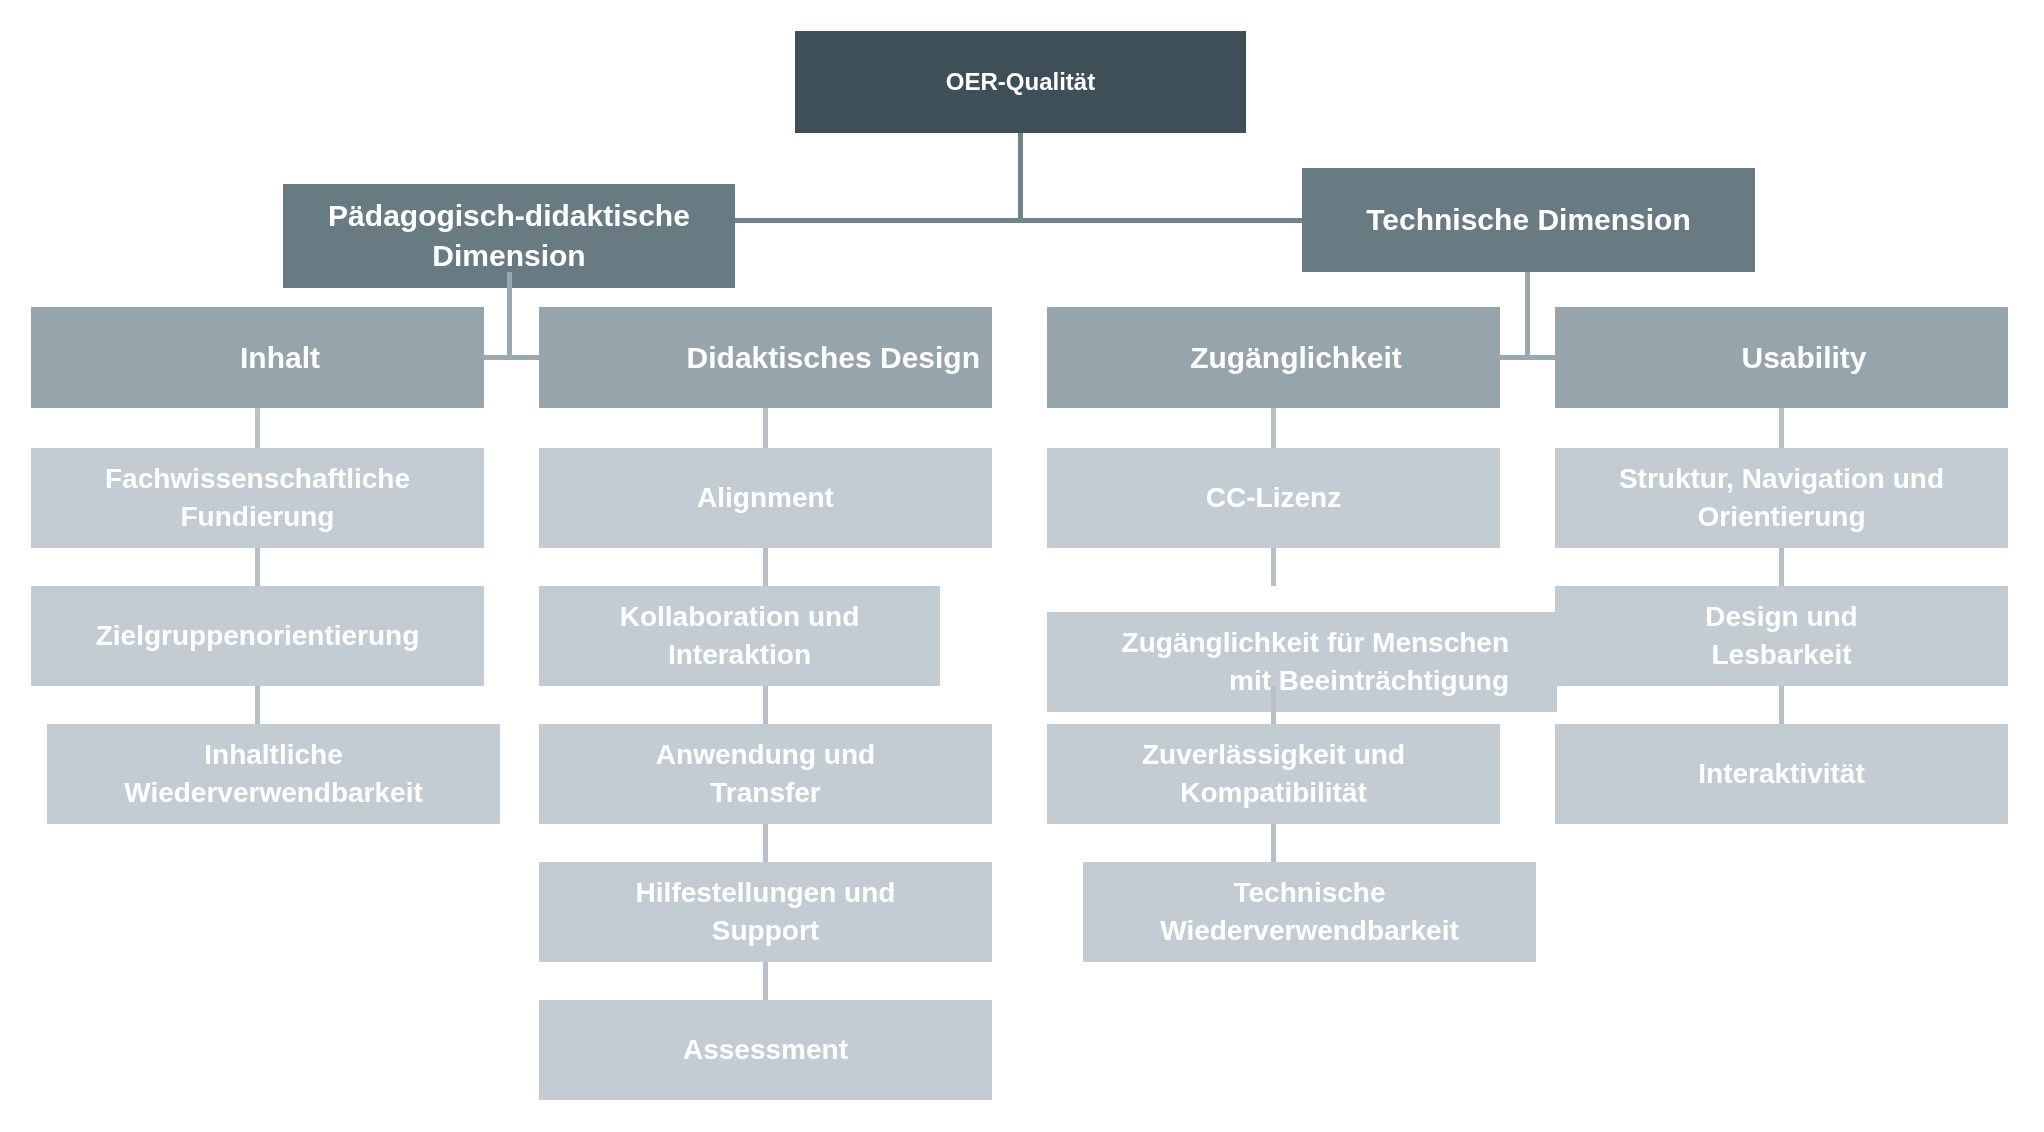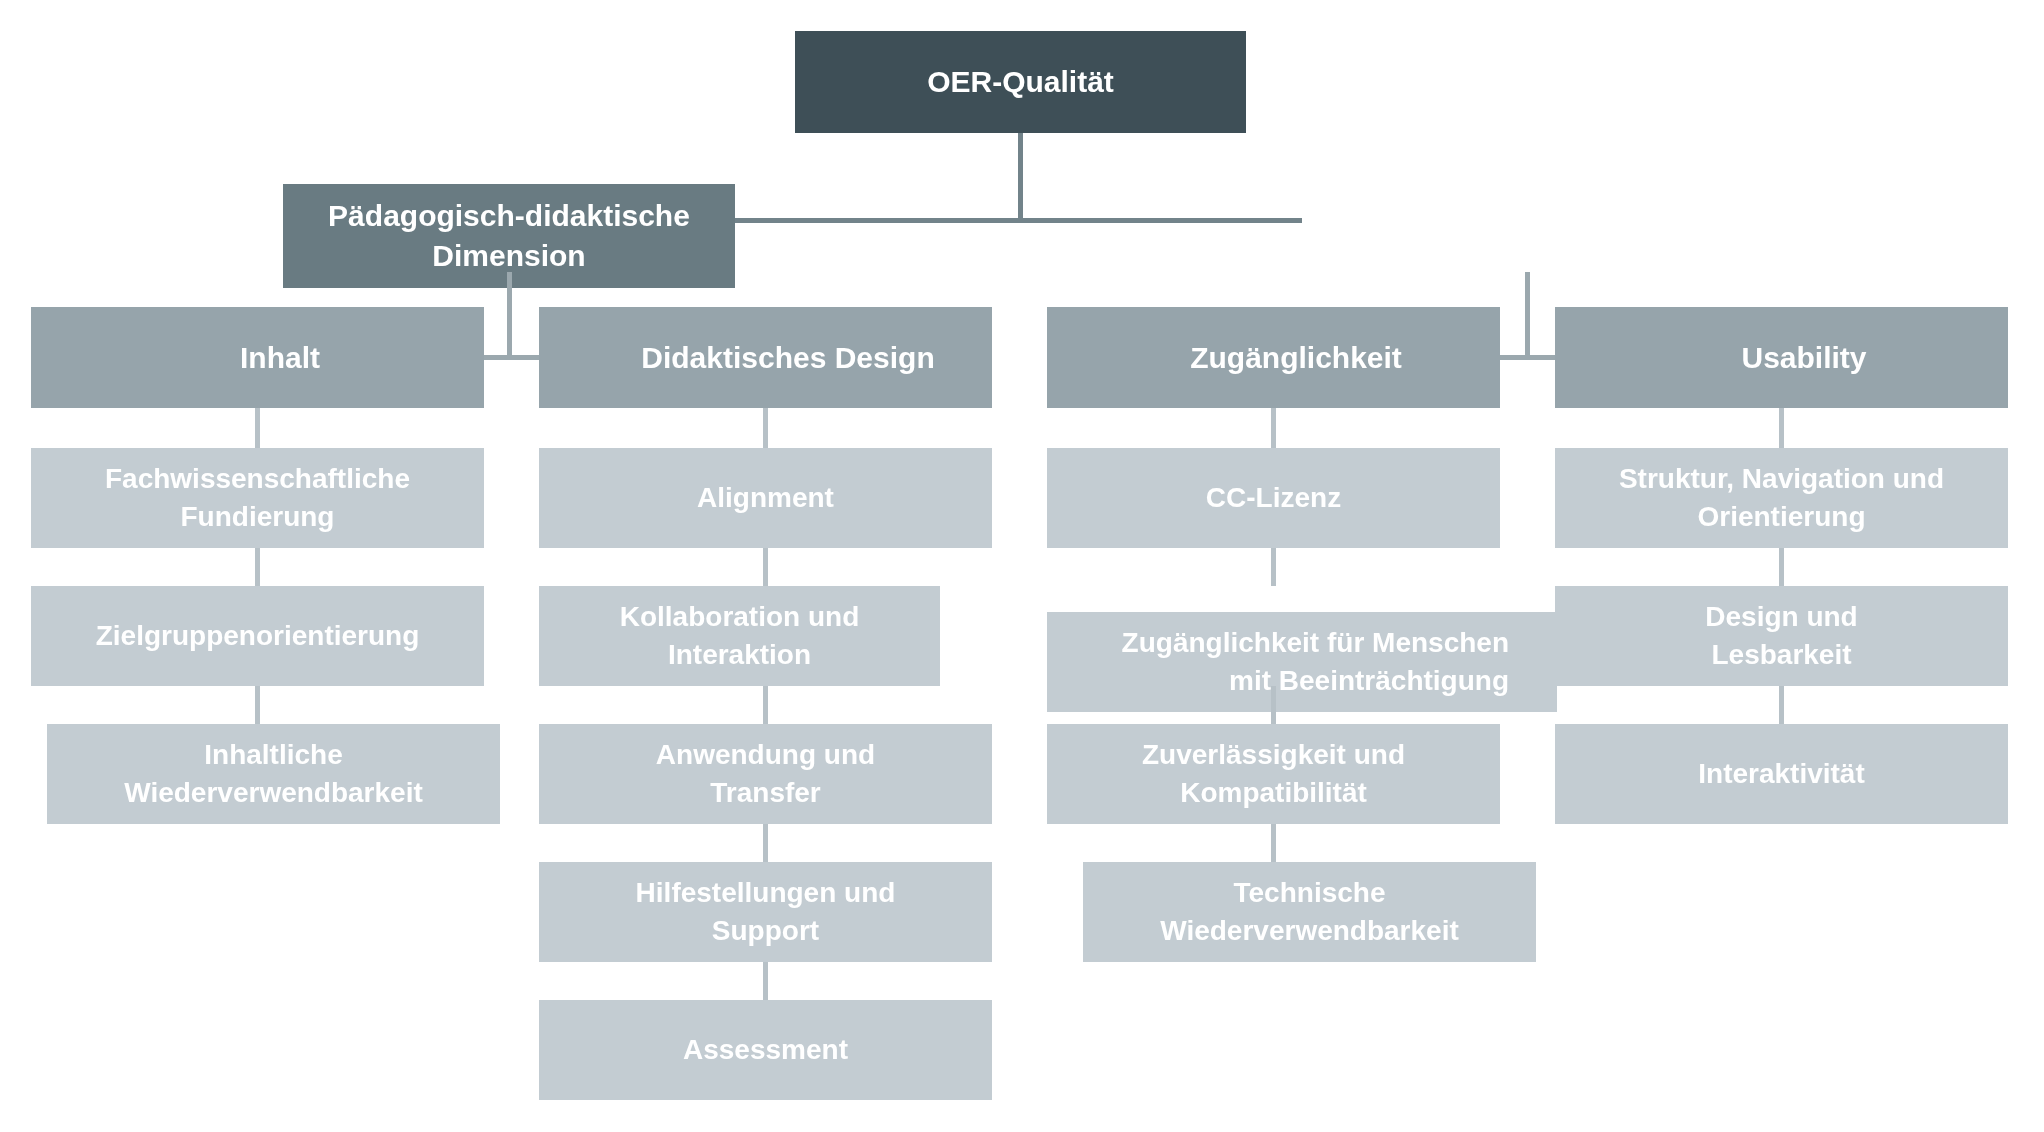--- a/index.html
+++ b/index.html
@@ -25,21 +25,21 @@
   }
   .node-label {
     color: var(--text-color, #ffffff);
     font-weight: bold;
     white-space: pre-line;
     width: 100%;
     padding: 0 12px;
     box-sizing: border-box;
   }
   .level1 { background: var(--level1-bg, #3E4F57); left: 795px; top: 31px; width: 451px; height: 102px; }
-  .level1 .node-label { font-size: 30px; line-height: 40px; }
+  .level1 .node-label { font-size: 24px; line-height: 40px; }
 
   .level2 { background: var(--level2-bg, #697B82); }
   .level2 .node-label { font-size: 30px; line-height: 40px; }
   #dim-0 { left: 283px; top: 168px; width: 452px; height: 104px; margin-top: 16px; }
   #dim-1 { left: 1302px; top: 168px; width: 453px; height: 104px; }
 
   .level3 { background: var(--level3-bg, #96A4AB); height: 101px; top: 307px; padding-left: 45px; }
   .level3 .node-label { font-size: 30px; line-height: 40px; }
 
   .level4 { background: var(--level4-bg, #C3CCD2); height: 100px; }
@@ -67,20 +67,23 @@
     <span class="node-label">OER-Qualität</span>
   </div>
 
   <div class="line dark" id="root-vline"></div>
   <div class="line dark" id="root-hbus"></div>
 
   <div class="node level2" id="dim-0">
     <span class="node-label">Pädagogisch-didaktische
 Dimension</span>
   </div>
+  <div class="node level2" id="dim-1">
+    <span class="node-label">Technische Dimension</span>
+  </div>
 
   <div class="line mid" id="dim0-vline"></div>
   <div class="line mid" id="dim0-tbar"></div>
   <div class="line mid" id="dim1-vline"></div>
   <div class="line mid" id="dim1-tbar"></div>
 
   <div id="columns-root">
       <div class="node level3" style="left: 31px; width: 453px;">
         <span class="node-label">Inhalt</span>
       </div>
@@ -91,21 +94,21 @@
       </div>
       <div class="line light" style="left: 255px; width: 5px; top: 548px; height: 38px;"></div>
       <div class="node level4" style="left: 31px; top: 586px; width: 453px;">
         <span class="node-label">Zielgruppenorientierung</span>
       </div>
       <div class="line light" style="left: 255px; width: 5px; top: 686px; height: 38px;"></div>
       <div class="node level4" style="left: 47px; top: 724px; width: 453px;">
         <span class="node-label">Inhaltliche
 Wiederverwendbarkeit</span>
       </div>
-      <div class="node level3" style="left: 539px; width: 453px;">
+      <div class="node level3" style="left: 539px; width: 453px; text-align: right;">
         <span class="node-label">Didaktisches Design</span>
       </div>
       <div class="line light" style="left: 763px; width: 5px; top: 408px; height: 40px;"></div>
       <div class="node level4" style="left: 539px; top: 448px; width: 453px;">
         <span class="node-label">Alignment</span>
       </div>
       <div class="line light" style="left: 763px; width: 5px; top: 548px; height: 38px;"></div>
       <div class="node level4" style="left: 539px; top: 586px; width: 401px; align-items: center;">
         <span class="node-label">Kollaboration und
 Interaktion</span>

